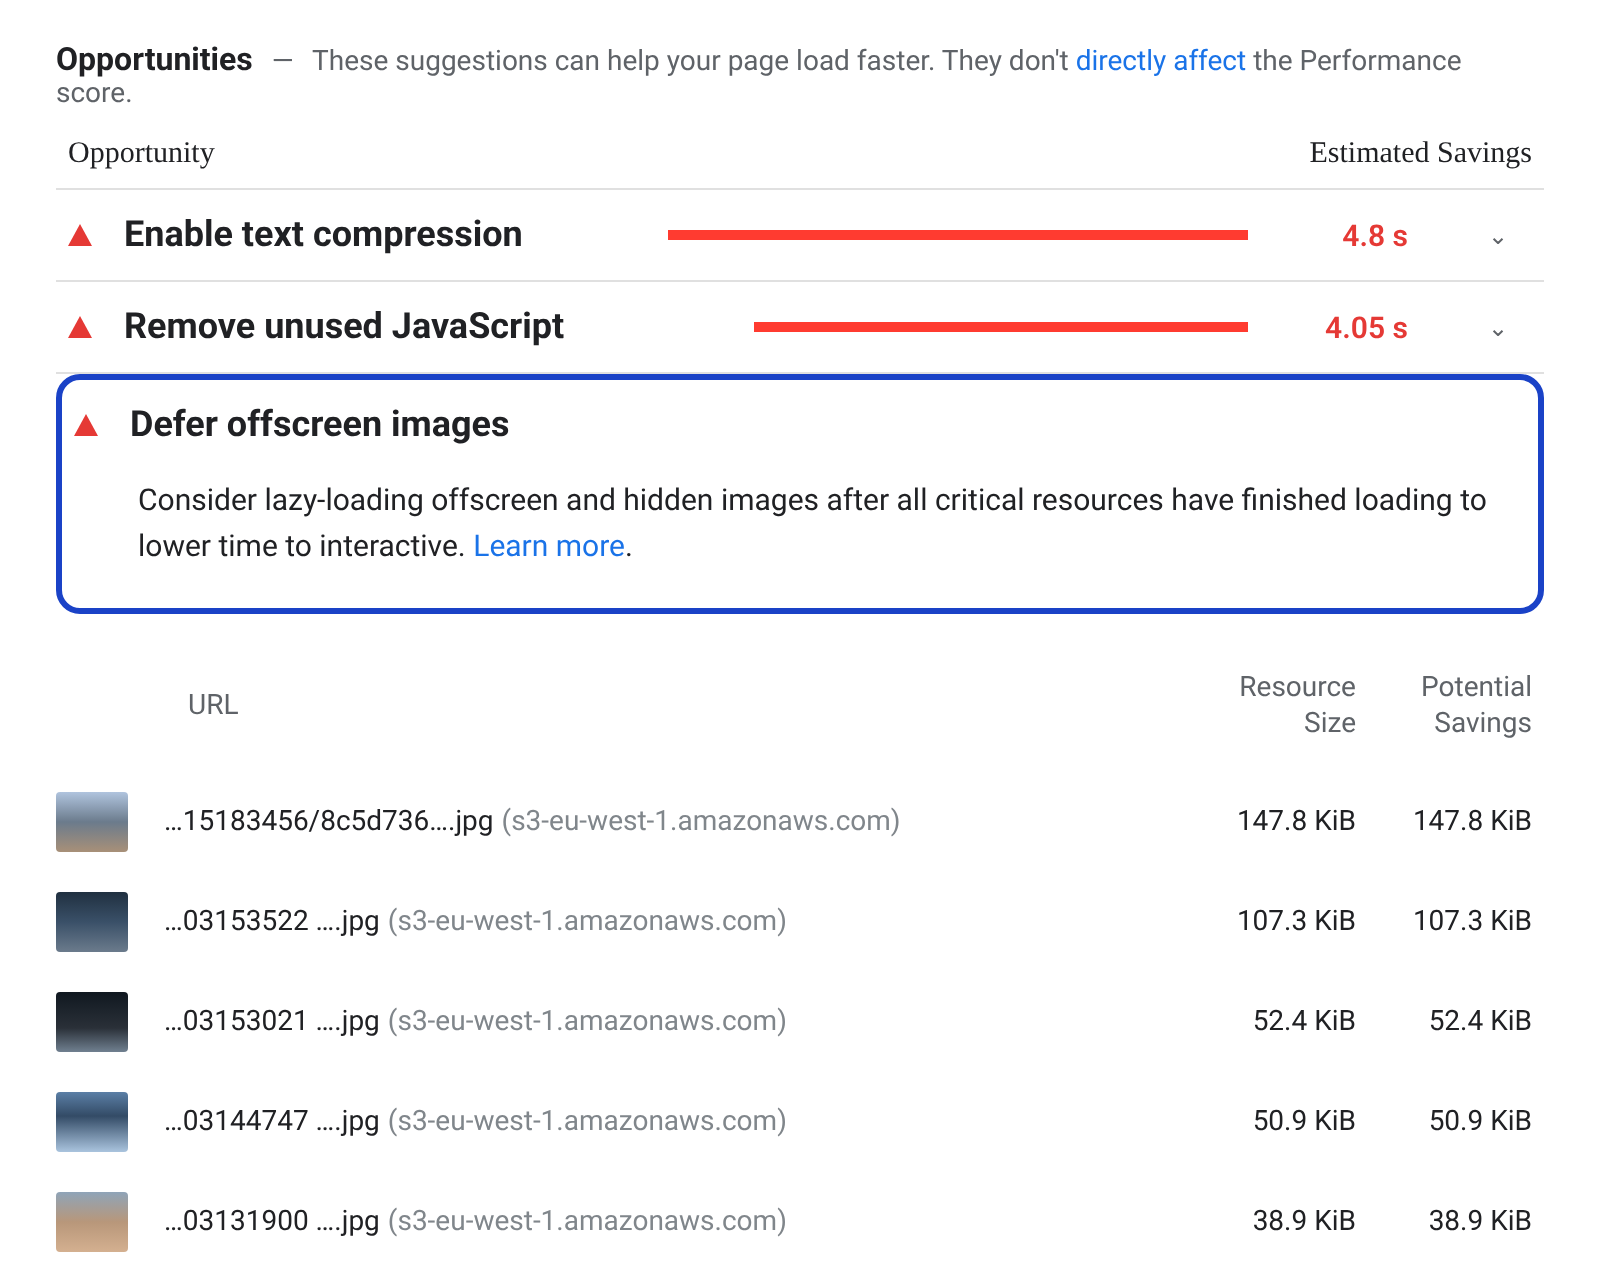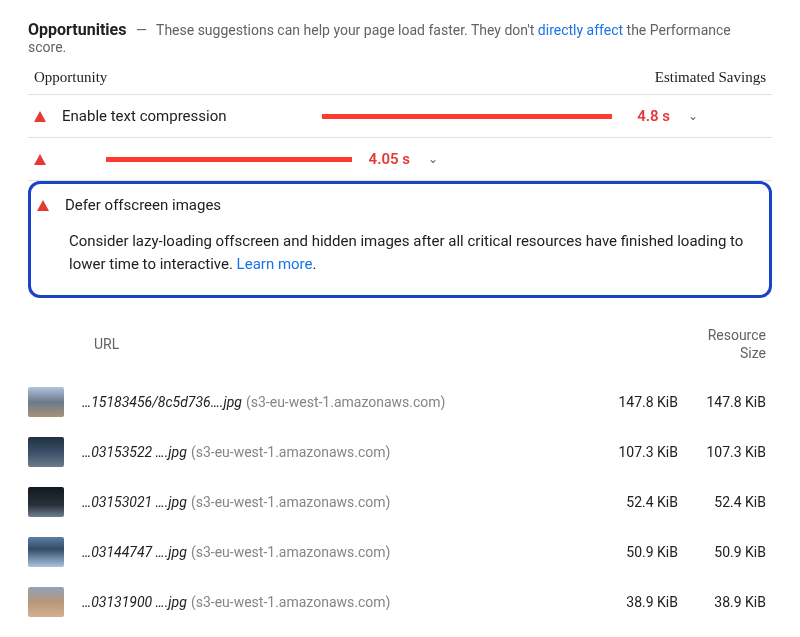--- a/index.html
+++ b/index.html
@@ -43,22 +43,22 @@
     cursor: pointer;
   }
   .tri-icon {
     width: 0; height: 0;
     border-left: 6px solid transparent;
     border-right: 6px solid transparent;
     border-bottom: 11px solid var(--red);
     margin-right: 16px;
     flex-shrink: 0;
   }
-  .opp-label { flex: 0 0 auto; font-size: 15px; font-weight: 400; color: var(--text-dark); min-width: 260px; }
-  .bar-wrap { flex: 1; display: flex; justify-content: flex-start; align-items: center; gap: 10px; }
+  .opp-label { flex: 0 0 auto; font-size: 18px; font-weight: 700; color: var(--text-dark); min-width: 260px; }
+  .bar-wrap { flex: 1; display: flex; justify-content: center; align-items: center; gap: 32px; }
   .bar-track { width: 290px; height: 5px; position: relative; }
   .bar-fill { position: absolute; right: 0; top: 0; height: 100%; background: var(--red-bar); }
   .savings-val { color: var(--red); font-size: 15px; font-weight: 600; min-width: 48px; text-align: right; }
   .chevron { color: var(--text-mid); font-size: 12px; margin-left: 8px; }
 
   
   .expanded-wrap { border: 3px solid var(--highlight); border-radius: 12px; padding-bottom: 4px; }
   .expanded-wrap .opp-row { border-bottom: none; }
   .desc { padding: 4px 20px 14px 38px; font-size: 15px; line-height: 1.55; color: var(--text-dark); }
   .desc-link { color: var(--link-blue); text-decoration: none; cursor: pointer; }
@@ -70,21 +70,21 @@
   .url-head .col-url { padding-left: 60px; }
   .col-thumb { width: 48px; flex-shrink: 0; }
   .col-url { flex: 1; display: flex; align-items: center; gap: 4px; overflow: hidden; }
   .col-size { width: 88px; text-align: right; font-size: 14px; }
   .col-save { width: 88px; text-align: right; font-size: 14px; }
   .thumb { width: 36px; height: 30px; border-radius: 2px; background: linear-gradient(180deg,#b0c4de 0%,#6b7b8c 50%,#a89078 100%); margin-left:-6px;}
   .tb2 { background: linear-gradient(180deg,#203040 0%,#3a5068 50%,#6b7b8c 100%); }
   .tb3 { background: linear-gradient(180deg,#101820 0%,#2a3038 60%,#708090 100%); }
   .tb4 { background: linear-gradient(180deg,#5b7fa6 0%,#334b66 40%,#aac4de 100%); }
   .tb5 { background: linear-gradient(180deg,#8fa4b8 0%,#b8977a 50%,#d4b090 100%); }
-  .url-name { font-size: 14px; color: var(--text-dark); white-space: nowrap; font-style: italic; }
+  .url-name { font-size: 14px; color: var(--text-dark); white-space: nowrap; }
   .url-origin { font-size: 14px; color: var(--text-light); white-space: nowrap; }
   .url-row:nth-child(odd){ background:#fafafa0a; }
 </style>
 </head>
 <body>
 
 <div class="header">
   <span class="header-title">Opportunities</span>
   <span class="header-dash">—</span>
   <span class="header-text">These suggestions can help your page load faster. They don't </span><a class="header-link">directly affect</a><span class="header-text"> the Performance score.</span>
@@ -104,20 +104,21 @@
       <div class="bar-track">
         <div class="bar-fill" style="width:100%"></div>
       </div>
       <span class="savings-val">4.8 s</span>
       <span class="chevron">⌄</span>
     </div>
   </div>
 
   <div class="opp-row">
     <span class="tri-icon"></span>
+    <span class="opp-label">Remove unused JavaScript</span>
     <div class="bar-wrap">
       <div class="bar-track">
         <div class="bar-fill" style="width:85%"></div>
       </div>
       <span class="savings-val">4.05 s</span>
       <span class="chevron">⌄</span>
     </div>
   </div>
 
   <div class="expanded-wrap">
@@ -130,20 +131,22 @@
     </div>
   </div>
 
 </div>
 
 <div class="url-table">
   <div class="url-head">
     <div class="col-url">URL</div>
     <div class="col-size" style="white-space:pre-line">Resource
 Size</div>
+    <div class="col-save" style="white-space:pre-line">Potential
+Savings</div>
   </div>
 
   <div class="url-row">
     <div class="col-thumb">
         <div class="thumb"></div>
       </div>
     <div class="col-url">
       <span class="url-name">…15183456/8c5d736….jpg</span>
       <span class="url-origin">(s3-eu-west-1.amazonaws.com)</span>
     </div>

